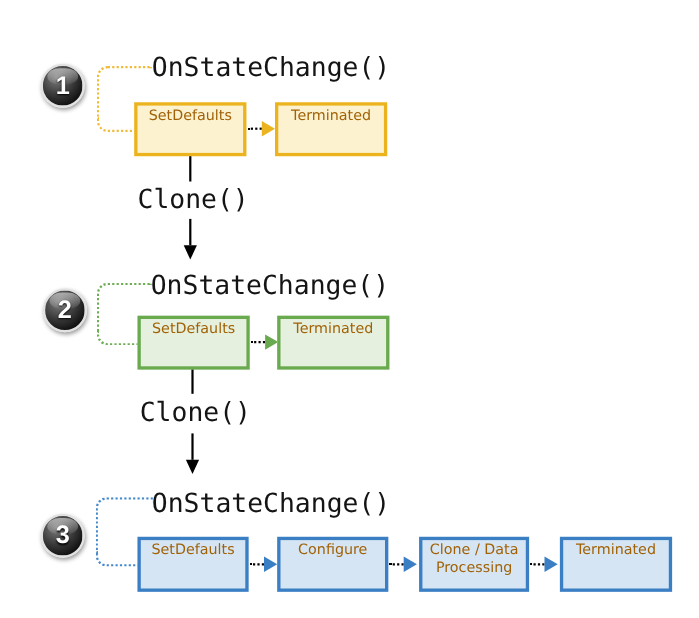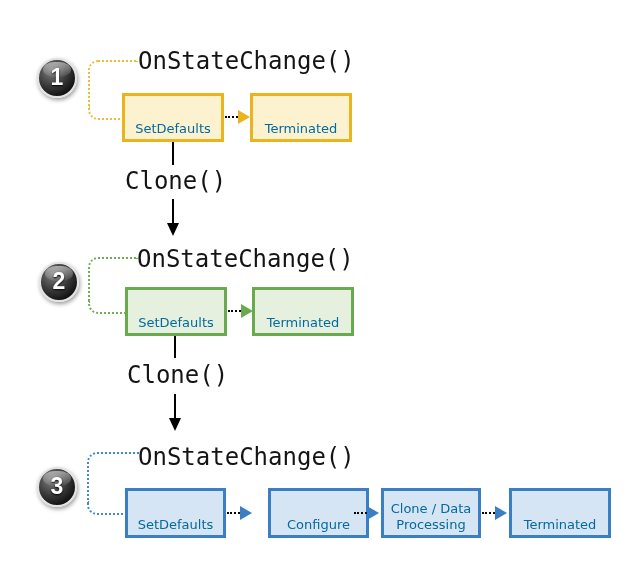--- a/index.html
+++ b/index.html
@@ -15,23 +15,23 @@
   .badge::before{content:"";position:absolute;left:4px;right:4px;top:2px;height:15px;
          border-radius:50%/60%;
          background:linear-gradient(rgba(255,255,255,.5),rgba(255,255,255,.05));}
   .badge span{position:relative;text-shadow:0 1px 2px #000;}
 
   
   .code{position:absolute;font-family:"DejaVu Sans Mono",monospace;font-size:24px;
         line-height:28px;color:#141414;white-space:nowrap;}
 
   
-  .node{position:absolute;box-sizing:border-box;display:flex;align-items:flex-end;
+  .node{position:absolute;box-sizing:border-box;display:flex;align-items:flex-start;
         justify-content:center;text-align:center;padding:2px 4px;
-        font-size:13px;color:#0369a1;border:3px solid;line-height:1.25;}
+        font-size:13px;color:#a16207;border:3px solid;line-height:1.25;}
   .node.yellow{background:#FCF2CF;border-color:#EBB41E;}
   .node.green {background:#E5F1DE;border-color:#69AA4F;}
   .node.blue  {background:#D5E5F4;border-color:#3A7EC3;}
 
   
   .hook-top{position:absolute;border-top:2px dotted;border-left:2px dotted;
             border-top-left-radius:10px;}
   .hook-bot{position:absolute;border-bottom:2px dotted;border-left:2px dotted;
             border-bottom-left-radius:10px;}
   .line-yellow{border-color:#F0BC35;}
@@ -115,21 +115,21 @@
   <div class="hook-top line-blue" style="left:87px;top:452px;width:50px;height:50px;"></div>
   <div class="hook-bot line-blue" style="left:87px;top:501px;width:38px;height:12px;"></div>
 
   <div class="node blue" style="left:125px;top:488px;width:101px;height:50px;">
     <span>SetDefaults</span>
   </div>
 
   <div class="dash line-blue" style="left:227px;top:512px;width:13px;"></div>
   <div class="head-right blue" style="left:240px;top:506px;"></div>
 
-  <div class="node blue" style="left:252px;top:488px;width:101px;height:50px;margin-left:16px;">
+  <div class="node blue" style="left:252px;top:488px;width:101px;height:50px;">
     <span>Configure</span>
   </div>
 
   <div class="dash line-blue" style="left:354px;top:512px;width:13px;"></div>
   <div class="head-right blue" style="left:367px;top:506px;"></div>
 
   <div class="node blue" style="left:381px;top:488px;width:100px;height:50px;">
     <span>Clone / Data Processing</span>
   </div>
 

